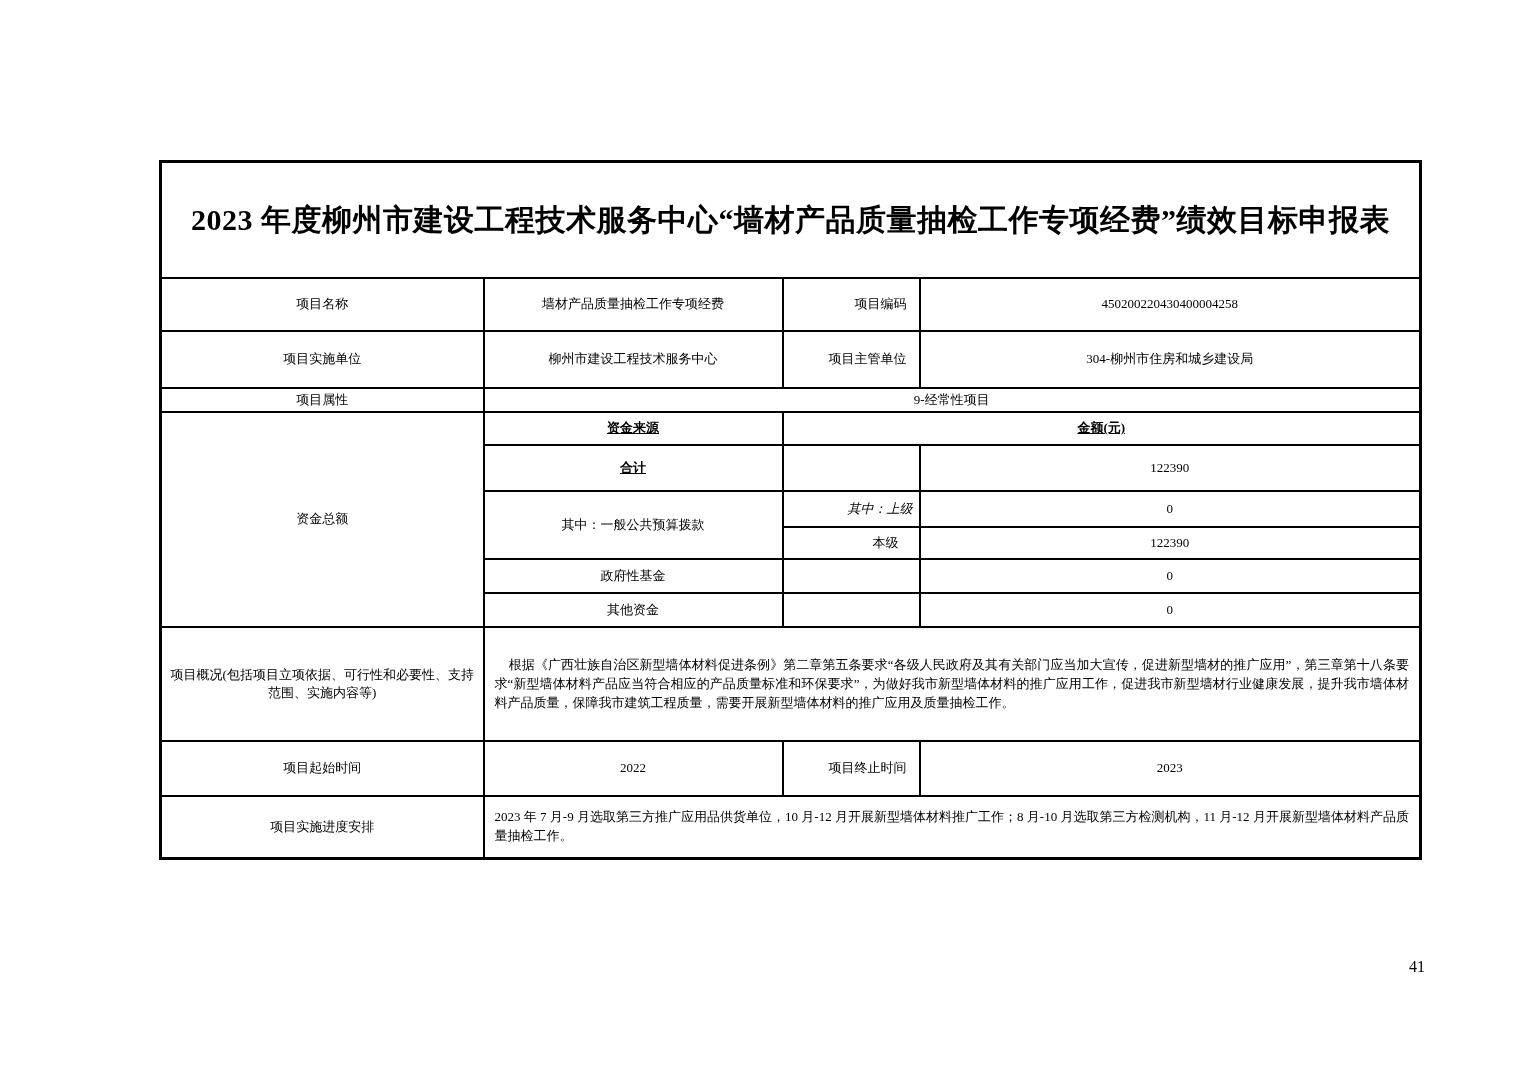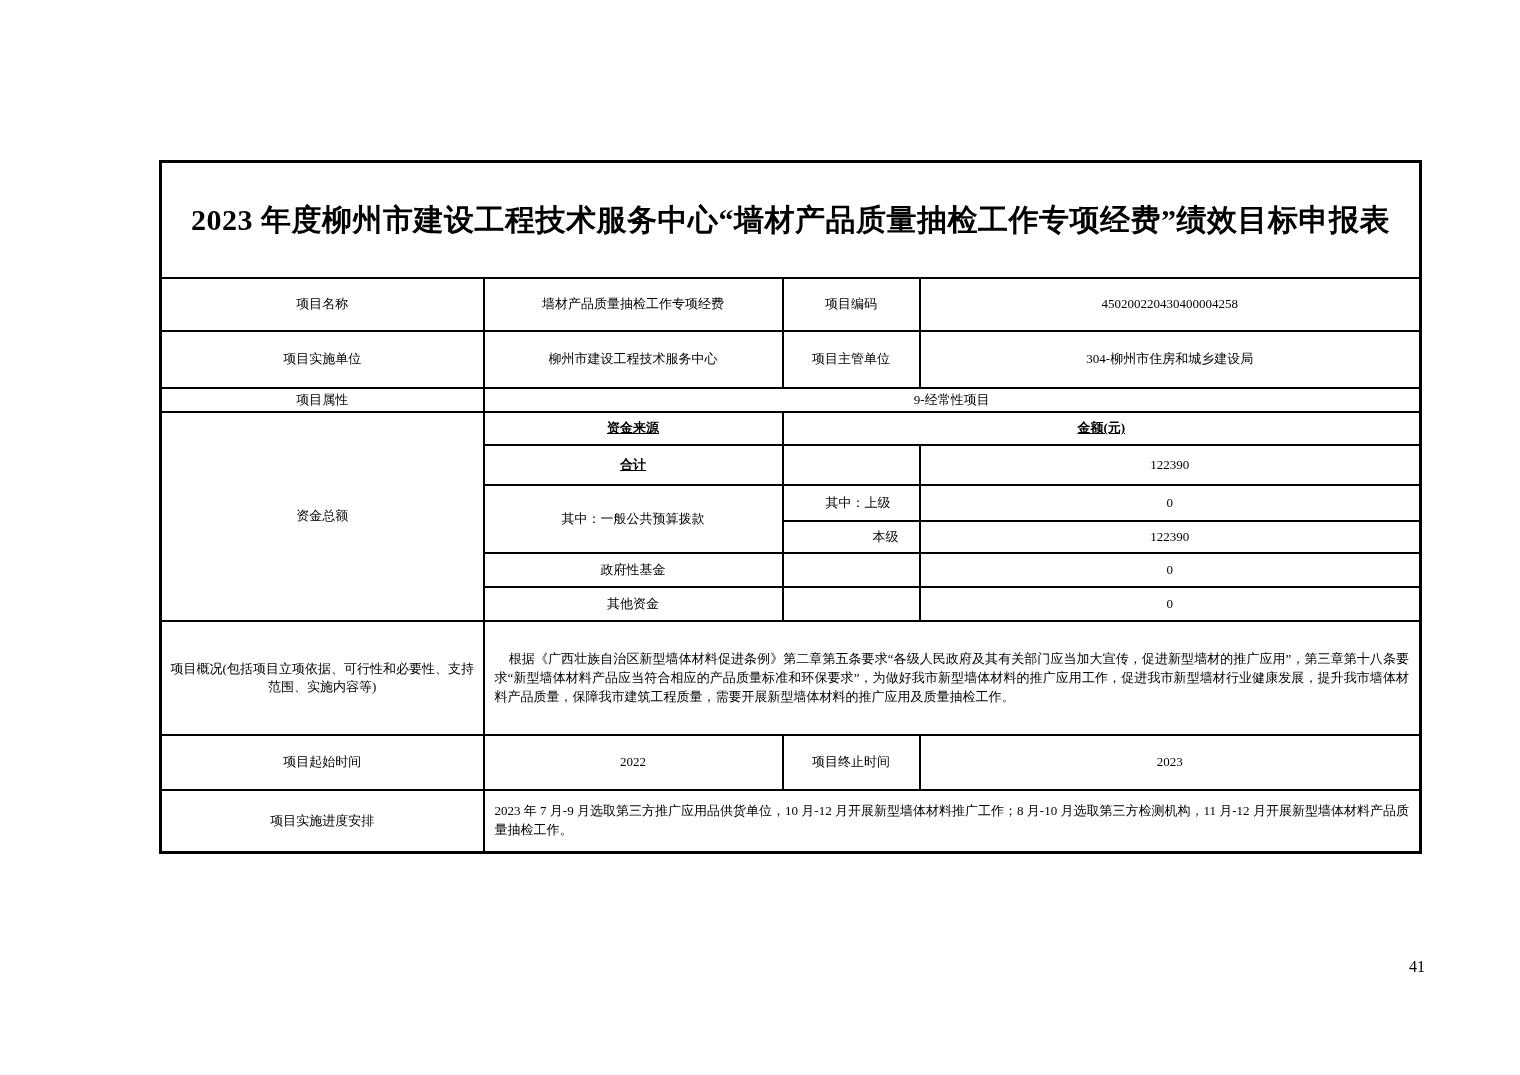--- a/index.html
+++ b/index.html
@@ -19,26 +19,26 @@
     text-align:center; vertical-align:middle;
     font-size:13px; line-height:1.45;
     padding:2px 6px; overflow:hidden;
     word-break:break-all;
   }
   td.title {
     font-size:30px; font-weight:bold; letter-spacing:0.5px;
     padding:2px 10px;
   }
   .bold   { font-weight:bold;text-decoration:underline; }
-  .leftal { text-align:center; padding-left:20px; }
+  .leftal { text-align:right; padding-left:20px;font-style:italic; }
   .rightal{ text-align:right; padding-right:20px; }
   .justify{ text-align:justify; text-justify:inter-ideograph; padding:4px 10px; }
   .indent { text-indent:1.1em; }
   .padw   { padding:2px 14px; }
-  .padn   { padding:2px 12px; }
+  .padn   { padding:2px 12px;text-align:right; }
   .pageno {
     position:absolute; left:1352px; top:958px; width:44px;
     text-align:right; font-size:16px;
     font-family:"Liberation Serif","DejaVu Serif",serif; color:#000;
   }
 </style>
 </head>
 <body>
 
 <div class="page">
@@ -74,21 +74,21 @@
       <td>项目属性</td>
       <td colspan="3">9-经常性项目</td>
     </tr>
 
     <tr style="height:33px">
       <td rowspan="6">资金总额</td>
       <td class="bold">资金来源</td>
       <td colspan="2" class="bold">金额(元)</td>
     </tr>
 
-    <tr style="height:40px">
+    <tr style="height:46px">
       <td class="bold">合计</td>
       <td></td>
       <td>122390</td>
     </tr>
 
     <tr style="height:36px">
       <td rowspan="2">其中：一般公共预算拨款</td>
       <td class="leftal">其中：上级</td>
       <td>0</td>
     </tr>

